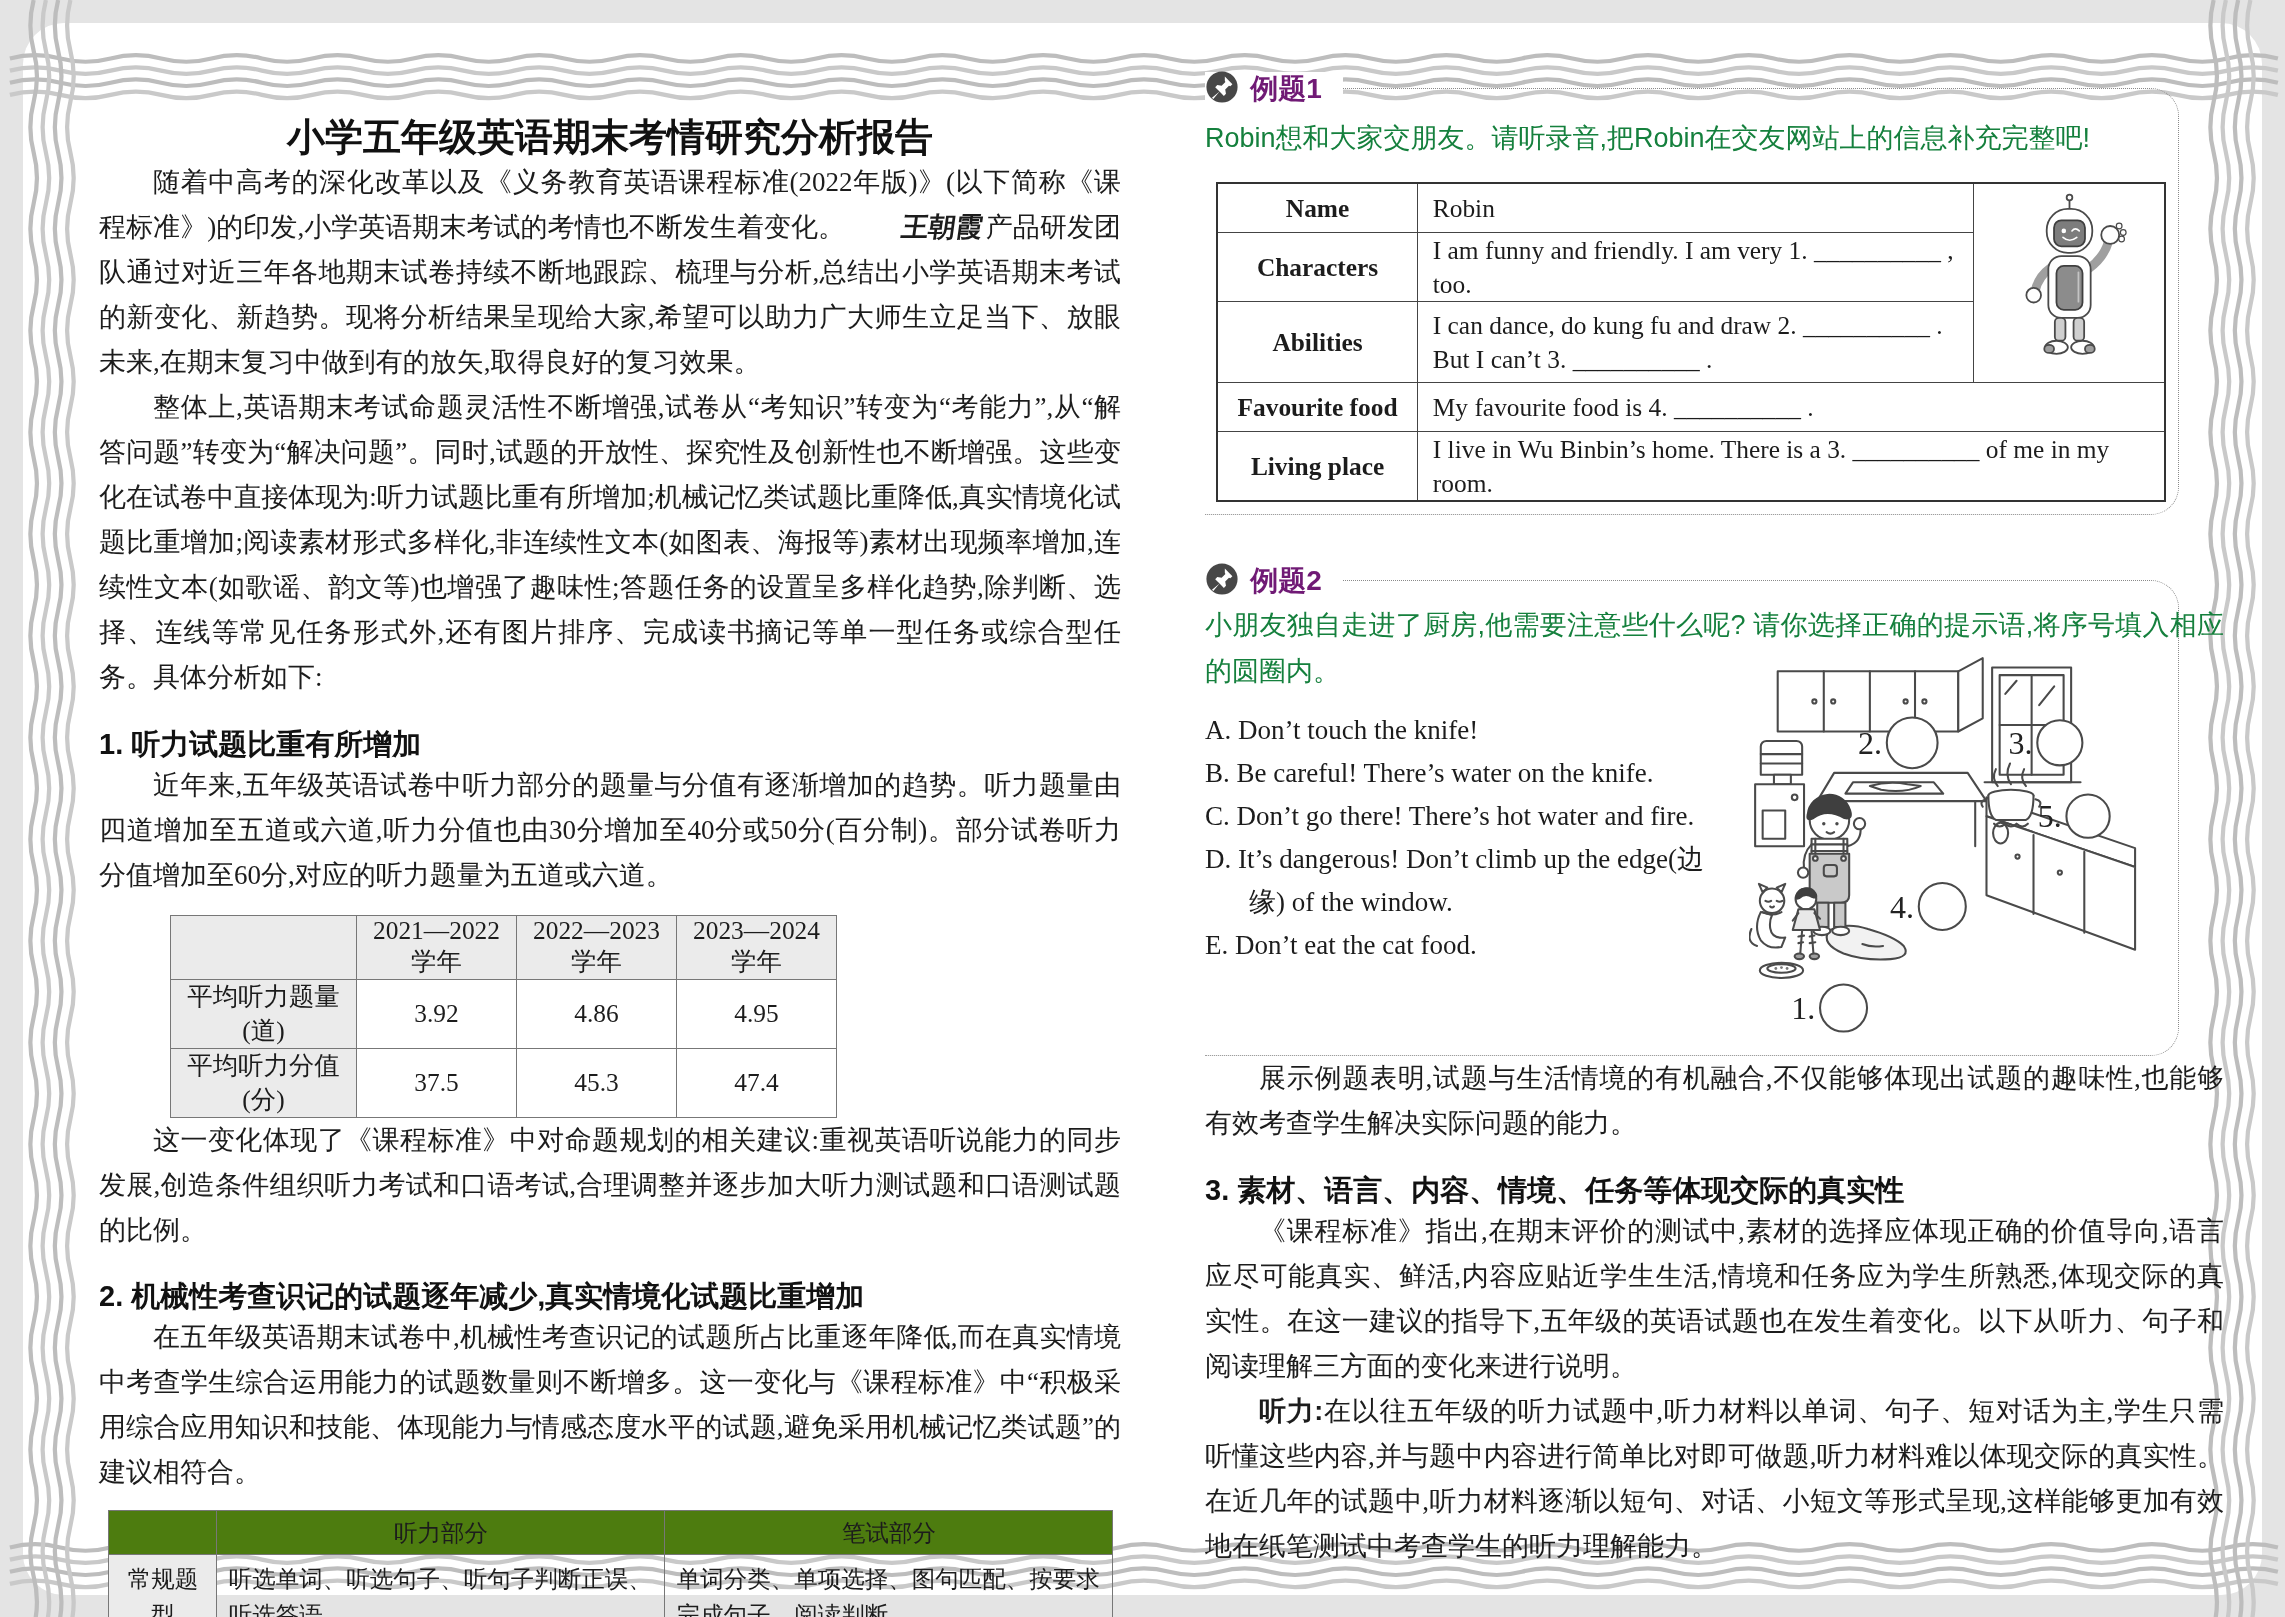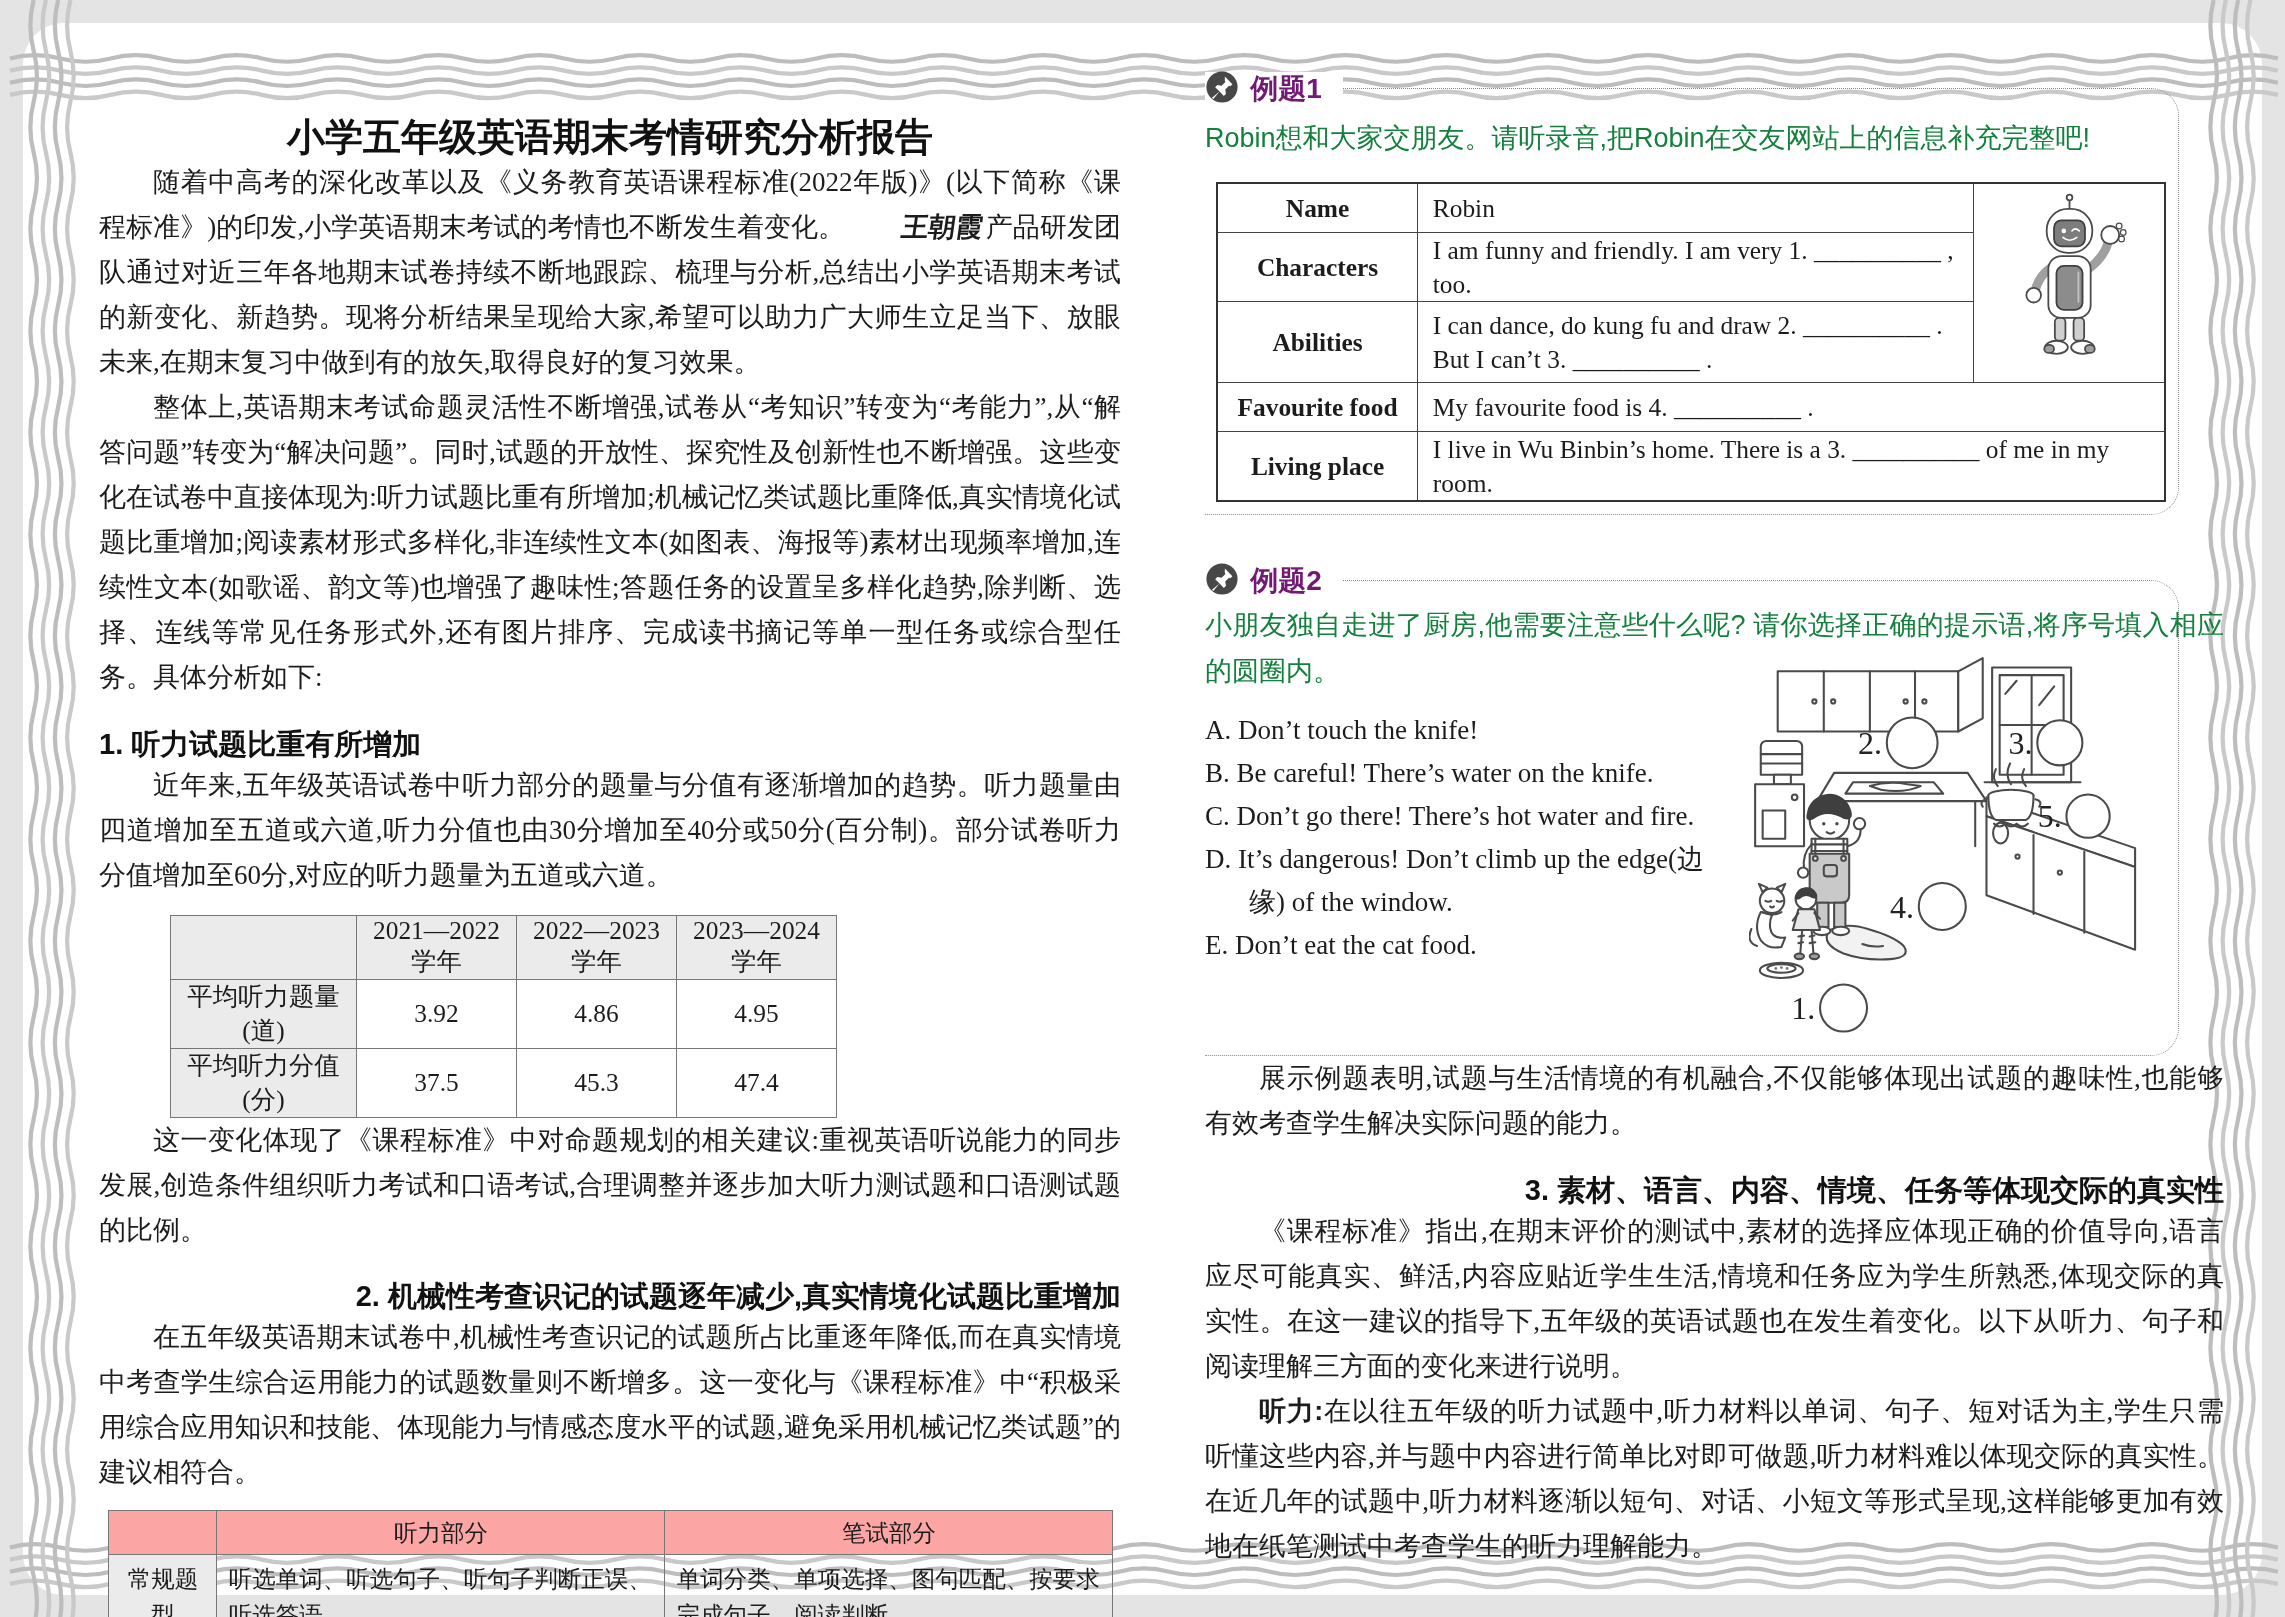--- a/index.html
+++ b/index.html
@@ -12,36 +12,36 @@
   #wave-left{left:26px;top:0;}
   #wave-right{left:2206px;top:0;}
 
   .col{position:absolute;top:0;}
   .col-left{left:99px;width:1022px;}
   .col-right{left:1205px;width:1019px;}
 
   .title{margin:115px 0 0 0;text-align:center;font-family:"Liberation Sans",sans-serif;font-weight:bold;font-size:38px;line-height:45px;color:#111;}
   p.body{margin:0;font-size:27px;line-height:45px;text-align:justify;text-indent:2em;}
   .mt42{margin-top:40px;}
-  .mt22{margin-top:21px;text-align:right;}
+  .mt22{margin-top:21px;}
   .mt12{margin-top:11.3px;}
   .mt24{margin-top:22.6px;}
   h2.sec{margin:24.5px 0 0 0;font-family:"Liberation Sans",sans-serif;font-weight:bold;font-size:29px;line-height:38px;color:#111;}
   .brand{display:inline-block;font-weight:700;transform:skewX(-8deg);padding:0 2.8px;}
 
   table{border-collapse:collapse;table-layout:fixed;}
   .t1{margin:17px 0 0 71px;}
   .t1 th,.t1 td{border:1.4px solid #777;height:40px;font-size:25.4px;font-weight:normal;text-align:center;padding:0 7.5px;}
   .t1 thead th{background:#ebebeb;}
   .t1 tbody th{background:#ebebeb;}
   .t1{border:1.9px solid #555;}
 
   .t2{margin:15px 0 0 9.4px;border:1.9px solid #555;}
   .t2 th,.t2 td{border:1.4px solid #777;font-size:23.5px;font-weight:normal;padding:5.6px 11.3px;line-height:36px;}
-  .t2 thead th{background:#fca5a5;text-align:center;height:43px;padding:0;}
+  .t2 thead th{background:#4d7c0f;text-align:center;height:43px;padding:0;}
   .t2 tbody th{background:#ebebeb;text-align:center;}
   .t2 tbody td{text-align:left;}
 
   .example{position:relative;}
   .ex1{margin-top:72px;height:443px;}
   .ex2{margin-top:49px;height:492px;}
   .ex-outline{position:absolute;left:0;right:45px;top:16px;bottom:0;border-top:1.9px dotted #8a8a8a;border-right:1.9px dotted #8a8a8a;border-bottom:1.9px dotted #8a8a8a;border-radius:0 28px 28px 0;}
   .ex-header{position:absolute;left:0;top:0;display:inline-flex;align-items:center;gap:11.3px;background:#fff;padding:0 21px 0 0;height:34px;z-index:2;}
   .ex-title{font-family:"Liberation Sans",sans-serif;font-weight:bold;font-size:28px;color:#701a75;}
   .ex-body{position:relative;z-index:1;}

